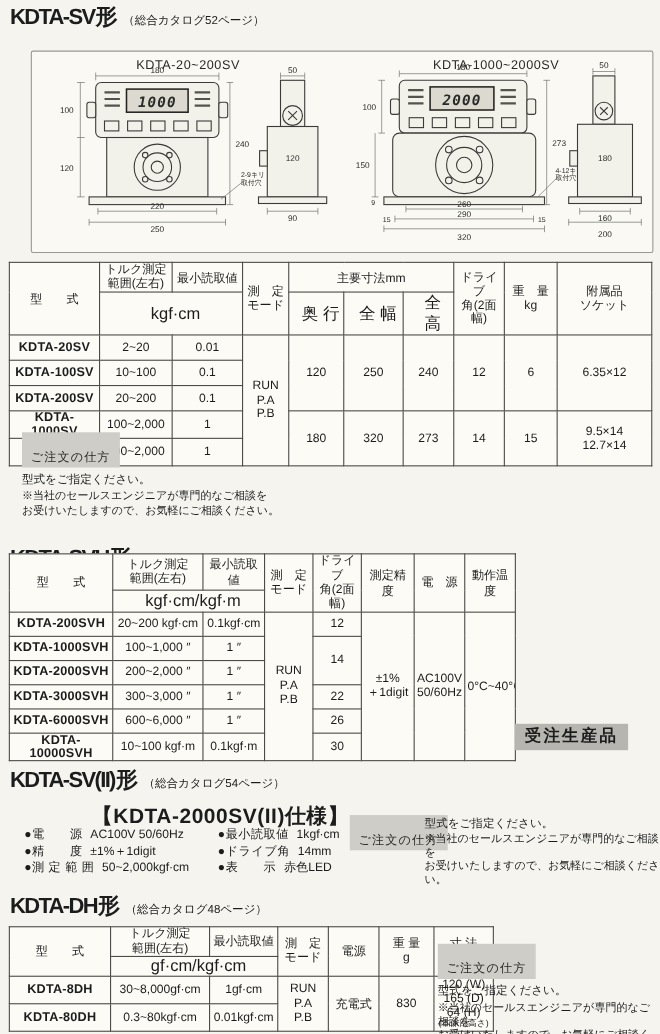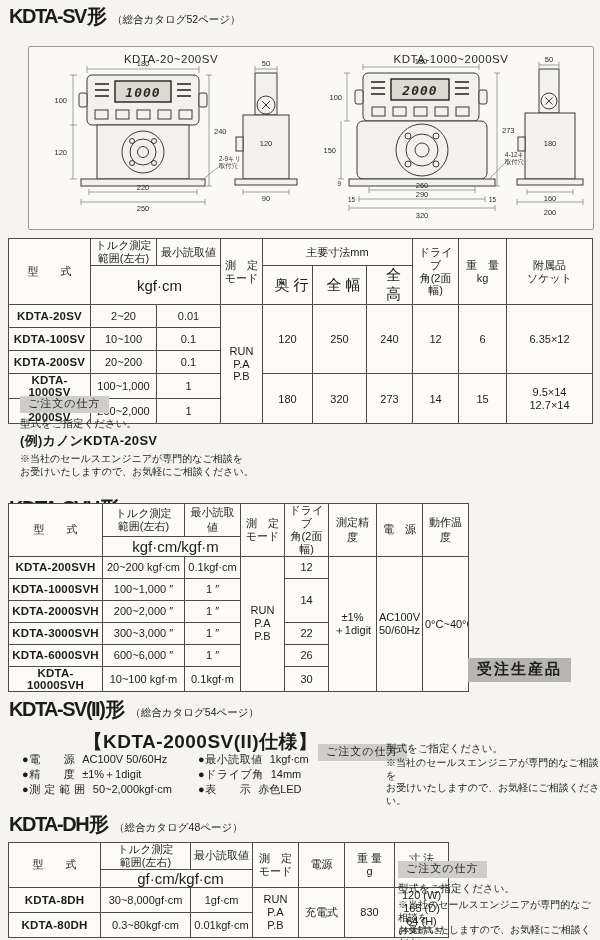--- a/index.html
+++ b/index.html
@@ -34,21 +34,21 @@
     border:1px solid #4c4b47;font-weight:normal;font-size:11px;
     text-align:center;vertical-align:middle;padding:0 2px;overflow:hidden;
   }
   .pre{white-space:pre-line;line-height:1.18;}
   .model{font-weight:bold;font-size:11.5px;letter-spacing:0.2px;}
   .unit-row th{font-size:15px;height:13px;padding-left:10px;}
   .small-note{font-size:8px;display:block;line-height:1.1;}
   
   .order-label{
     display:inline-block;background:#cecdc7;color:#2a2a28;
-    font-size:11px;padding:0 8px 2px 8px;letter-spacing:1px;
+    font-size:11px;padding:15px 8px 2px 8px;letter-spacing:1px;
   }
   .order-line1{font-size:10.5px;margin-top:4px;}
   .order-line2{font-size:13px;font-weight:bold;margin-top:1px;letter-spacing:0.3px;}
   .order-note{font-size:10px;margin-top:3px;white-space:pre-line;line-height:1.25;}
   .badge{
     position:absolute;left:468px;top:658px;background:#b6b5b0;
     font-size:15px;font-weight:bold;letter-spacing:2px;padding:2px 9px 3px 9px;
   }
   
   .sv2-subtitle{position:absolute;left:58px;top:729px;width:285px;text-align:center;
@@ -300,42 +300,41 @@
     <td>10~100</td>
     <td>0.1</td>
   </tr>
   <tr style="height:23px;">
     <td class="model">KDTA-200SV</td>
     <td>20~200</td>
     <td>0.1</td>
   </tr>
   <tr style="height:23px;">
     <td class="model">KDTA-1000SV</td>
-    <td>100~1,000</td>
+    <td>100~2,000</td>
     <td>1</td>
     <td rowspan="2">180</td>
     <td rowspan="2">320</td>
     <td rowspan="2">273</td>
     <td rowspan="2">14</td>
     <td rowspan="2">15</td>
     <td rowspan="2" class="pre">9.5×14
 12.7×14</td>
   </tr>
   <tr style="height:23px;">
     <td class="model">KDTA-2000SV</td>
     <td>200~2,000</td>
     <td>1</td>
   </tr>
 </tbody>
   </table>
 
 <div class="abs" style="left:20px;top:393px;">
   <span class="order-label">ご注文の仕方</span>
   <div class="order-line1">型式をご指定ください。</div>
-  <div class="order-line2">(例)カノンKDTA-20SV</div>
   <div class="order-note">※当社のセールスエンジニアが専門的なご相談を
 お受けいたしますので、お気軽にご相談ください。</div>
 </div>
 
 <div class="sec-title" style="top:498px;">
   <span class="big">KDTA-SVH</span><span class="kei">形</span><span class="note">（総合カタログ53ページ）</span>
 </div>
 
 <table class="abs" style="left:8px;top:503px;width:460px;">
   <colgroup>

